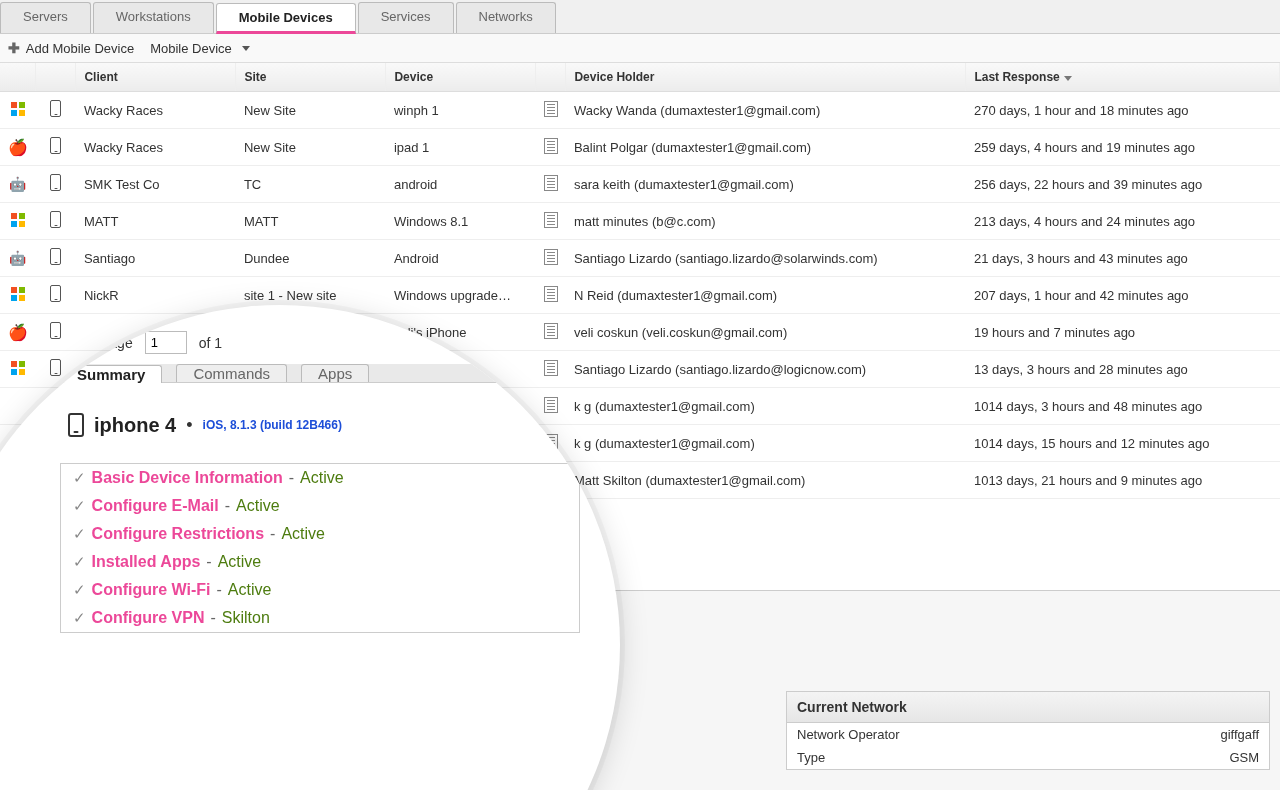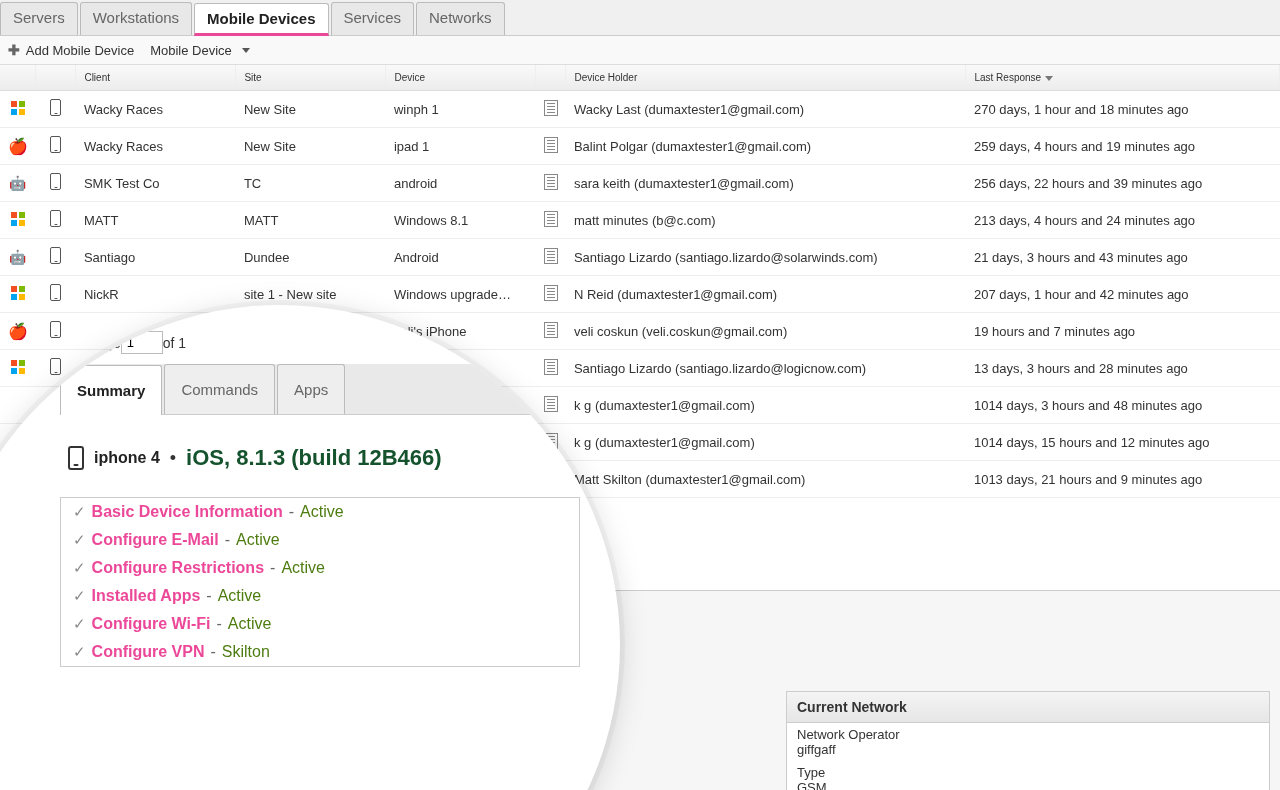--- a/index.html
+++ b/index.html
@@ -1,31 +1,31 @@
 <!DOCTYPE html>
 <html><head>
 <meta charset="utf-8">
 <style>
   * { box-sizing: border-box; margin: 0; padding: 0; }
   body { font-family: "Segoe UI", Arial, sans-serif; font-size: 13px; color: #333; background: #fff; width: 1280px; height: 790px; overflow: hidden; position: relative; }
   
   
   .tabs { display: flex; background: #f0f0f0; border-bottom: 1px solid #ccc; padding-top: 2px; }
-  .tab { padding: 6px 12px; border: 1px solid #bbb; border-bottom: none; background: #e8e8e8; margin-right: 2px; color: #666; cursor: pointer; border-radius: 3px 3px 0 0; font-size: 15px; }
+  .tab { padding: 6px 22px; border: 1px solid #bbb; border-bottom: none; background: #e8e8e8; margin-right: 2px; color: #666; cursor: pointer; border-radius: 3px 3px 0 0; font-size: 13px; }
   .tab.active { background: #fff; font-weight: bold; color: #222; border-bottom: 3px solid #ec4899; position: relative; top: 1px; }
   
   
   .toolbar { display: flex; align-items: center; padding: 6px 8px; border-bottom: 1px solid #ddd; background: #f9f9f9; gap: 16px; }
   .tb-btn { display: flex; align-items: center; gap: 6px; cursor: pointer; color: #333; }
   .plus-icon { font-size: 14px; color: #666; font-weight: bold; }
   .caret { display:inline-block; width:0;height:0;border-left:4px solid transparent;border-right:4px solid transparent;border-top:5px solid #555;margin-left:4px;vertical-align:middle;}
   
   
   .grid { width: 100%; border-collapse: collapse; }
-  .grid th { text-align: left; font-weight: normal; color: #333; padding: 7px 8px; border-bottom: 1px solid #ddd; border-right: 1px solid #eee; background: linear-gradient(#f9f9f9,#ececec); font-size:10px; }
+  .grid th { text-align: left; font-weight: bold; color: #333; padding: 7px 8px; border-bottom: 1px solid #ddd; border-right: 1px solid #eee; background: linear-gradient(#f9f9f9,#ececec); font-size:12px; }
   .grid td { padding: 8px 8px; border-bottom: 1px solid #eee; font-size:13px; color:#333; vertical-align: middle; }
   .col-os { width:34px; text-align:center; }
   .col-dev { width:40px; text-align:center; }
   .col-client { width:160px; }
   .col-site { width:150px; }
   .col-device { width:150px;}
   .col-bld { width:30px; text-align:center; }
   .col-holder { width:400px; }
   .col-resp { width:auto; }
   .sort-caret { display:inline-block; width:0;height:0;border-left:4px solid transparent;border-right:4px solid transparent;border-top:5px solid #777;margin-left:4px;}
@@ -40,35 +40,35 @@
   .phone-icon { display:inline-block; width:11px; height:17px; border:1.5px solid #555; border-radius:2px; position:relative; }
   .phone-icon::after { content:""; position:absolute; bottom:1px; left:50%; transform:translateX(-50%); width:3px;height:1.5px;background:#555;border-radius:1px;}
   .bld-icon { display:inline-block; width:14px;height:16px; border:1px solid #888; position:relative; background:linear-gradient(#fff,#fff);}
   .bld-icon::before { content:""; position:absolute; top:2px;left:2px;right:2px;bottom:2px;
     background: repeating-linear-gradient(#888 0 1px, transparent 1px 3px); }
   
   
   .bottom-panel { position:absolute; bottom:0; left:0; right:0; height:200px; border-top:1px solid #ccc; background:#f6f6f6; }
   .net-box { position:absolute; right:10px; top:100px; width:484px; border:1px solid #ccc; background:#fff; }
   .net-box-header { background:linear-gradient(#f4f4f4,#e6e6e6); border-bottom:1px solid #ccc; padding:7px 10px; font-weight:bold; color:#333; font-size:14px; }
-  .net-row { display:flex; justify-content:space-between; padding:4px 10px; font-size:13px;flex-direction:column; }
+  .net-row { display:flex; justify-content:space-between; padding:4px 10px; font-size:13px; }
   
   
   .magnifier { position:absolute; top:305px; left:-60px; width:680px; height:680px; border-radius:50%; background:#fff; box-shadow:0 0 0 5px rgba(0,0,0,0.03), 0 4px 30px rgba(0,0,0,0.15); overflow:hidden; z-index:50; }
   .mag-inner { position:absolute; top:22px; left:120px; right:40px; }
-  .pager { display:flex; align-items:center; gap:0; padding:4px 6px; margin-bottom:6px; }
+  .pager { display:flex; align-items:center; gap:12px; padding:4px 6px; margin-bottom:6px; }
   .pager-btn { width:22px;height:22px; display:flex;align-items:center;justify-content:center;color:#777;}
   .pager input { width:42px; padding:3px 5px; border:1px solid #bbb; text-align:left; font-size:13px; }
   .pager span { font-size:14px; color:#333;}
   .mag-tabs { display:flex; border-bottom:1px solid #ccc; background:#e9e9e9; }
-  .mag-tab { padding:16px 16px; border:1px solid #bbb; border-bottom:none; margin-right:2px; background:#eee; color:#666; font-size:15px; border-radius:3px 3px 0 0; cursor:pointer;}
+  .mag-tab { padding:0 16px; border:1px solid #bbb; border-bottom:none; margin-right:14px; background:#eee; color:#666; font-size:15px; border-radius:3px 3px 0 0; cursor:pointer;}
   .mag-tab.active { background:#fff; font-weight:bold; color:#222; position:relative; top:1px; }
   .device-title { padding:30px 8px 26px 8px; display:flex; align-items:center; gap:10px;}
-  .device-title .dev-name { font-weight:bold; font-size:16px; color:#222;}
-  .device-title .dev-os { font-weight:bold; font-size:22px; color:#14532d;}
+  .device-title .dev-name { font-weight:bold; font-size:20px; color:#222;}
+  .device-title .dev-os { font-weight:bold; font-size:12px; color:#1d4ed8;}
   .device-title .bullet { font-size:18px; color:#333;}
   .features-box { border:1px solid #ccc; }
   .features-header { background:linear-gradient(#f4f4f4,#e6e6e6); border-bottom:1px solid #ccc; padding:8px 12px; font-weight:bold; font-size:17px; color:#333;}
   .feature { display:flex; align-items:baseline; gap:6px; padding:5px 12px; font-size:16px; color:#333;}
   .check { color:#888; font-size:15px; }
   .feature .name { font-weight:bold; color:#ec4899; }
   .feature .sep { color:#666; }
   .feature .status { color:#4d7c0f; }
   .big-phone { display:inline-block; width:16px; height:24px; border:2px solid #333; border-radius:3px; position:relative;}
   .big-phone::after{content:"";position:absolute;bottom:2px;left:50%;transform:translateX(-50%);width:5px;height:2px;background:#333;border-radius:1px;}
@@ -111,21 +111,21 @@
     </tr>
   </thead>
   <tbody id="grid-body">
       <tr>
         <td class="col-os"><span class="os-win"></span></td>
         <td class="col-dev"><span class="phone-icon"></span></td>
         <td>Wacky Races</td>
         <td>New Site</td>
         <td>winph 1</td>
         <td class="col-bld"><span class="bld-icon"></span></td>
-        <td>Wacky Last (dumaxtester1@gmail.com)</td>
+        <td>Wacky Wanda (dumaxtester1@gmail.com)</td>
         <td>270 days, 1 hour and 18 minutes ago</td>
       </tr>
       <tr>
         <td class="col-os"><span class="os-apple">🍎</span></td>
         <td class="col-dev"><span class="phone-icon"></span></td>
         <td>Wacky Races</td>
         <td>New Site</td>
         <td>ipad 1</td>
         <td class="col-bld"><span class="bld-icon"></span></td>
         <td>Balint Polgar (dumaxtester1@gmail.com)</td>

